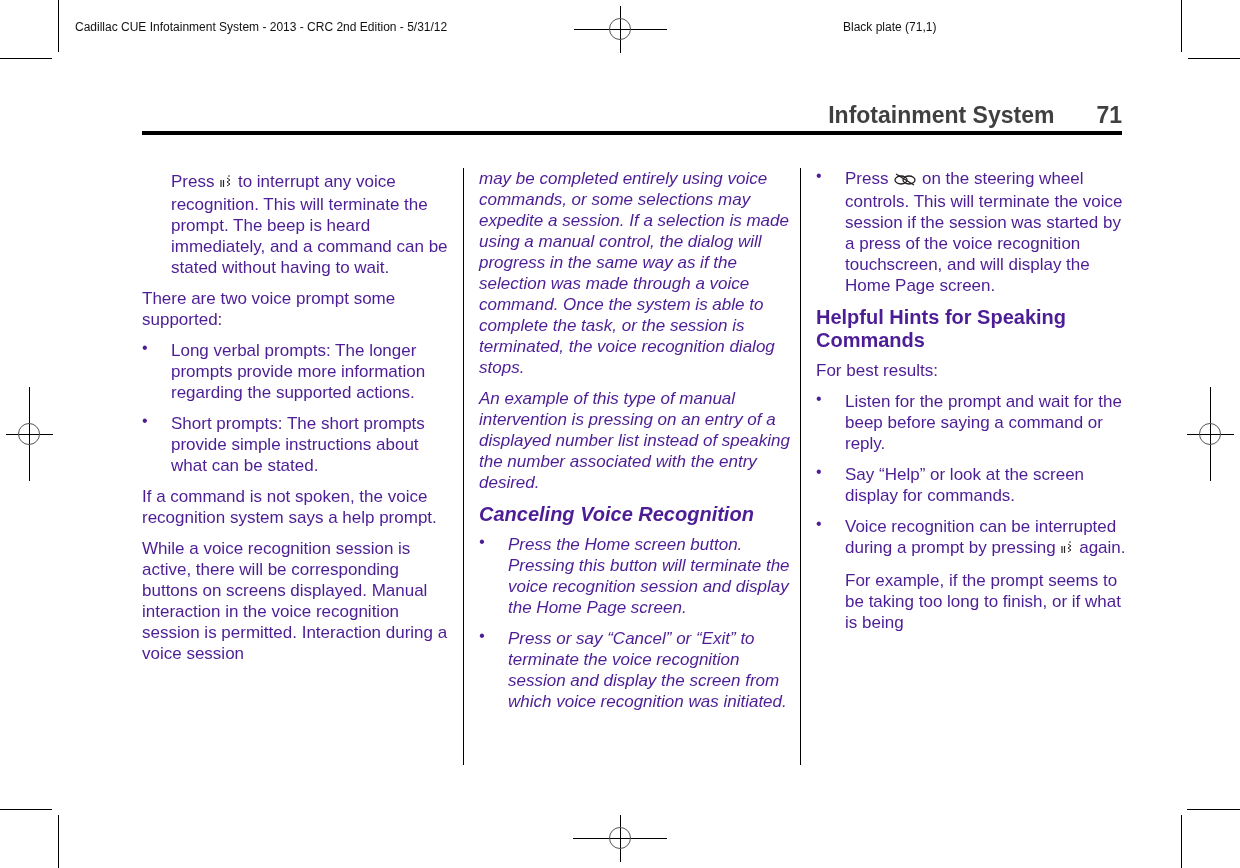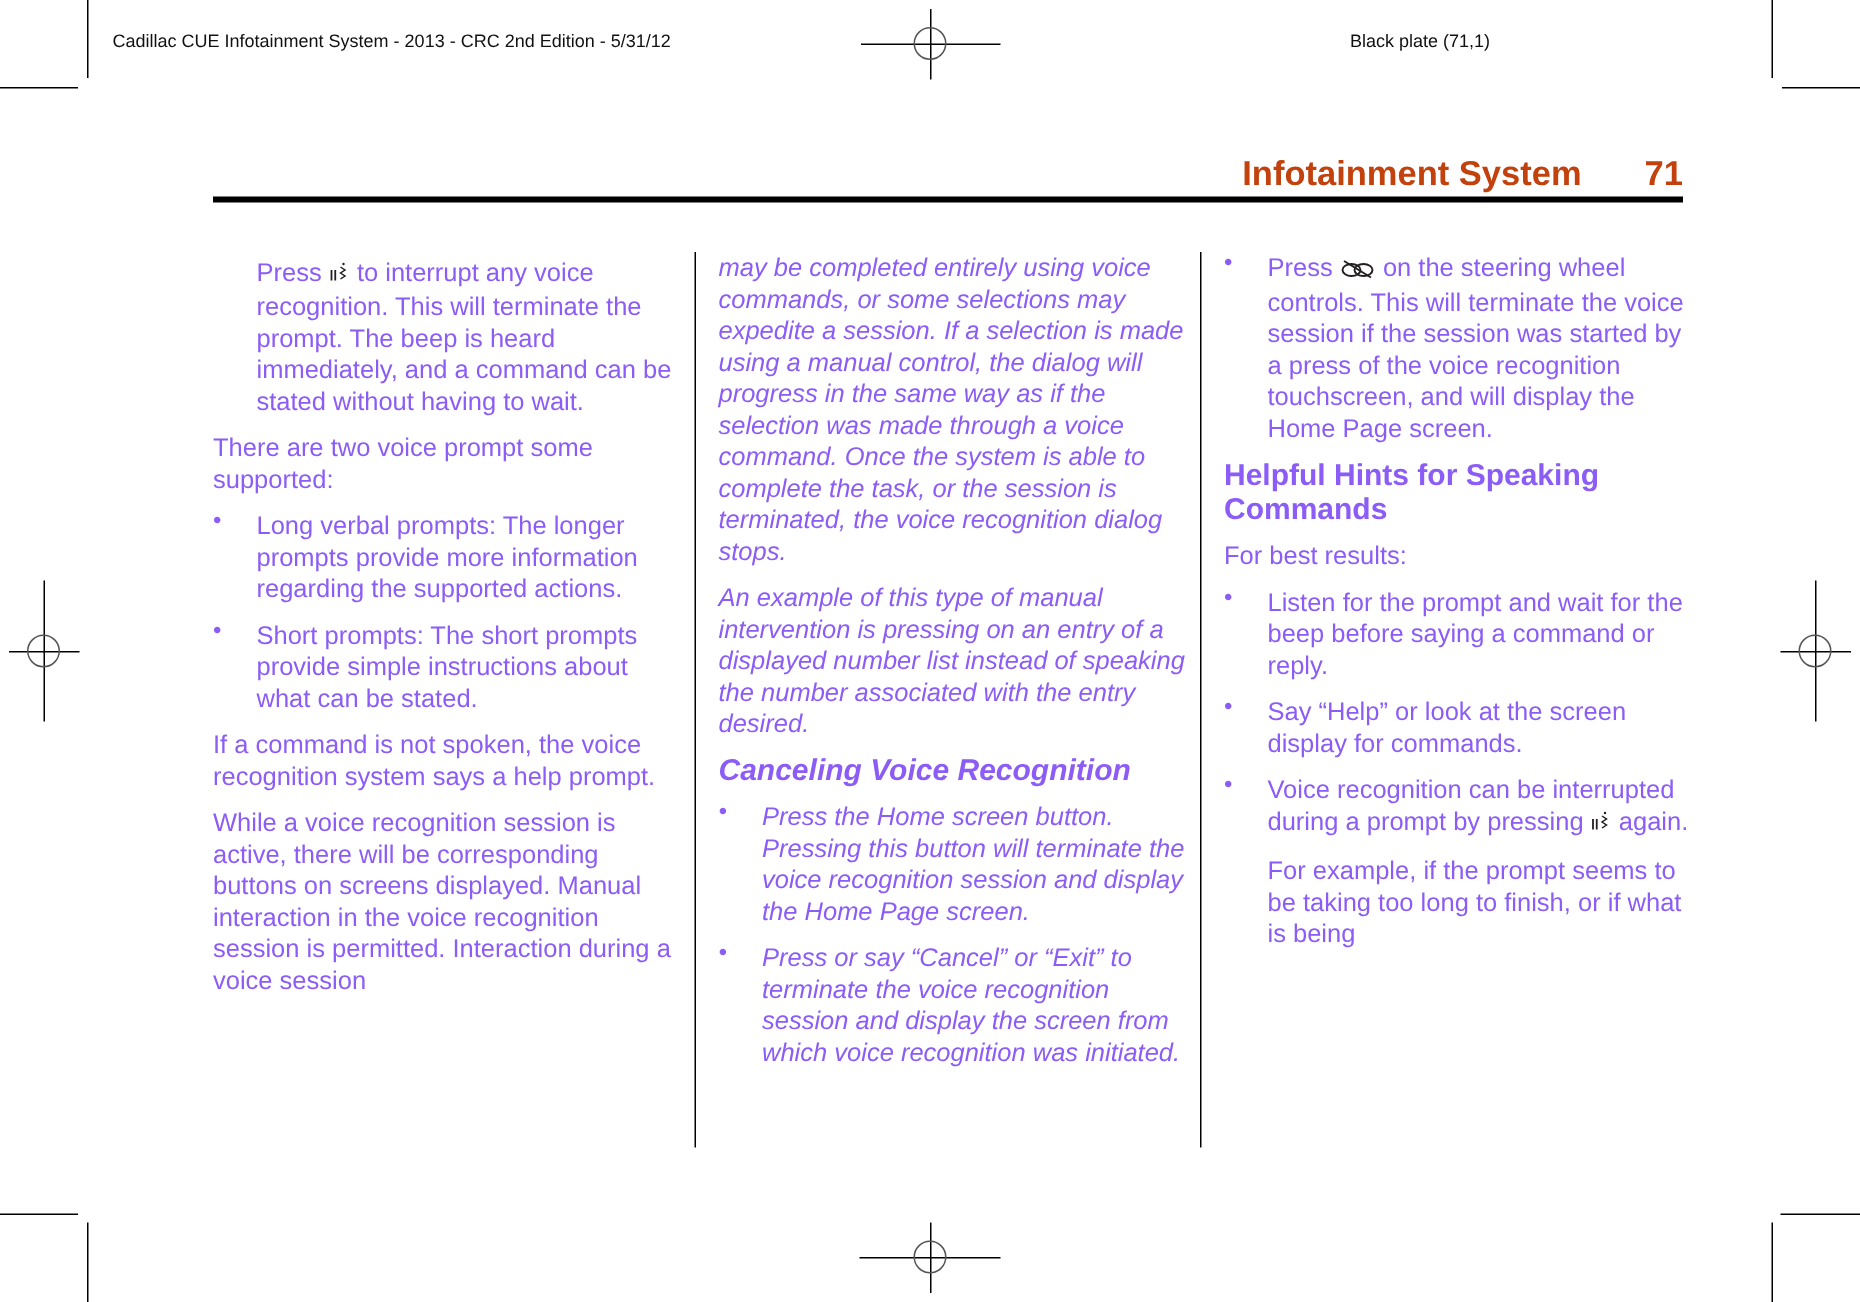--- a/index.html
+++ b/index.html
@@ -1,23 +1,23 @@
 <!DOCTYPE html>
 <html><head>
 <meta charset="utf-8">
 <style>
   html, body { margin: 0; padding: 0; background: #ffffff; }
   body { width: 1240px; height: 868px; position: relative; overflow: hidden; color: #231f20; }
   .ln { position: absolute; background: #000; }
   .reg { position: absolute; width: 22px; height: 22px; border: 1px solid #555; border-radius: 50%; box-sizing: border-box; }
   .slug { position: absolute; top: 20px; font-family: Liberation Sans, sans-serif; font-size: 12px; color: #111; white-space: nowrap; }
-  .running-head { position: absolute; top: 102px; right: 118px; font-family: "Liberation Sans", sans-serif; font-weight: bold; font-size: 23px; color: #c2410c; white-space: nowrap; }
+  .running-head { position: absolute; top: 102px; right: 118px; font-family: "Liberation Sans", sans-serif; font-weight: bold; font-size: 23px; color: #404040; white-space: nowrap; }
   .running-head .pg { margin-left: 42px; }
   .head-rule { position: absolute; left: 142px; top: 131px; width: 980px; height: 4px; background: #000; }
-  .col { position: absolute; top: 168px; font-family: "Liberation Sans", sans-serif; font-size: 17px; line-height: 21px; color: #8b5cf6; }
+  .col { position: absolute; top: 168px; font-family: "Liberation Sans", sans-serif; font-size: 17px; line-height: 21px; color: #4c1d95; }
   .col p { margin: 0 0 10px 0; }
   .col .indent { padding-left: 29px; }
   .col h3 { margin: 4px 0 8px 0; font-size: 20px; line-height: 23px; font-weight: bold; }
   .col h4 { margin: 4px 0 8px 0; font-size: 17px; line-height: 21px; font-weight: bold; }
   .bullet { position: relative; padding-left: 29px; margin: 0 0 10px 0; }
   .bullet .dot { position: absolute; left: 0; top: -3px; font-size: 16px; }
   .vrule { position: absolute; width: 1px; background: #000; top: 168px; height: 597px; }
   .icon-inline { display: inline-block; vertical-align: -2px; }
 </style>
 </head>
@@ -47,21 +47,21 @@
   <div class="ln" style="left:1210px;top:387px;width:1px;height:94px;"></div>
   <div class="reg" style="left:1199px;top:423px;"></div>
 </div>
 <div>
   <div class="ln" style="left:573px;top:838px;width:94px;height:1px;"></div>
   <div class="ln" style="left:620px;top:815px;width:1px;height:47px;"></div>
   <div class="reg" style="left:609px;top:827px;"></div>
 </div>
 
 <div class="slug" style="left:75px;">Cadillac CUE Infotainment System - 2013 - CRC 2nd Edition - 5/31/12</div>
-<div class="slug" style="left:900px;">Black plate (71,1)</div>
+<div class="slug" style="left:843px;">Black plate (71,1)</div>
 
 <div class="running-head">
   <span>Infotainment System</span><span class="pg">71</span>
 </div>
 <div class="head-rule"></div>
 
 <div class="vrule" style="left:463px;"></div>
 <div class="vrule" style="left:800px;"></div>
 
 <div class="col" style="left:142px;width:310px;top:171px;">

